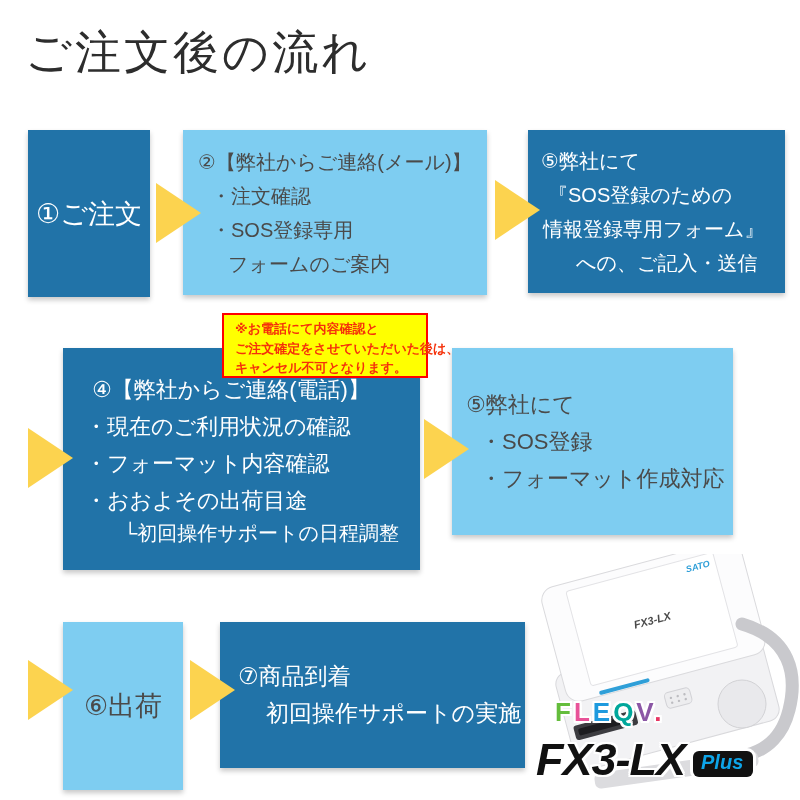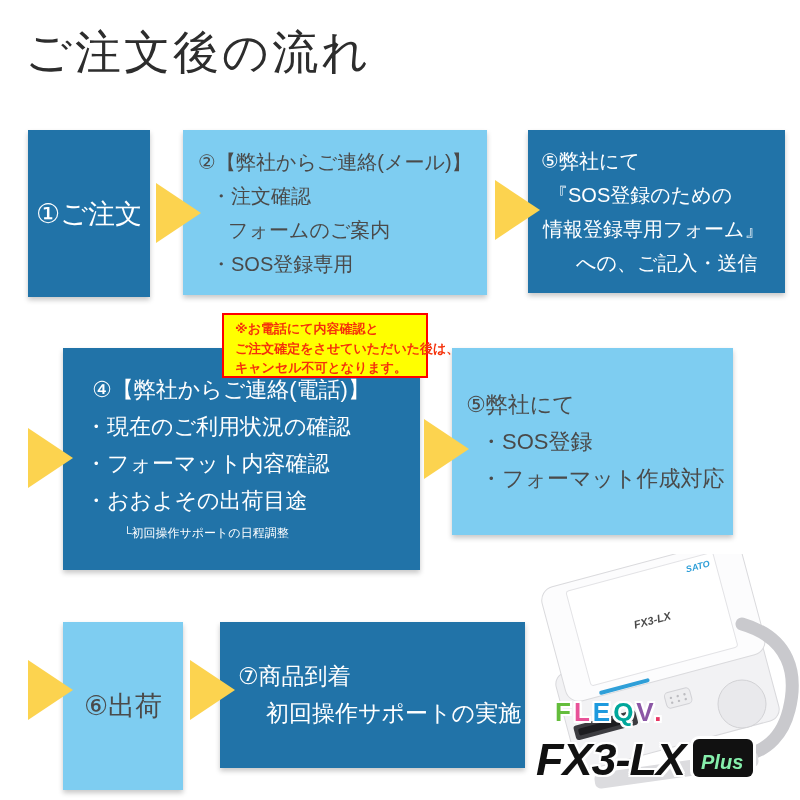--- a/index.html
+++ b/index.html
@@ -26,21 +26,21 @@
   .box1 { left:28px;  top:130px; width:122px; height:167px; align-items:center; font-size:27px; }
   .box2 { left:183px; top:130px; width:304px; height:165px; font-size:20px; line-height:34px; padding-left:15px; }
   .box3 { left:528px; top:130px; width:257px; height:163px; font-size:20px; line-height:34px; padding-left:13px; }
   .box4 { left:63px;  top:348px; width:357px; height:222px; font-size:22px; line-height:37px; padding-left:22px; }
   .box5 { left:452px; top:348px; width:281px; height:187px; font-size:22px; line-height:37px; padding-left:14px; }
   .box6 { left:63px;  top:622px; width:120px; height:168px; align-items:center; font-size:27px; }
   .box7 { left:220px; top:622px; width:305px; height:146px; font-size:23px; line-height:37px; padding-left:18px; }
 
   .b2l1,.b2l2 { margin-left:13px; } .b2l3 { margin-left:30px; }
   .b3l1 { margin-left:7px; } .b3l2 { margin-left:2px; } .b3l3 { margin-left:35px; }
-  .b4l0 { margin-left:7px; } .b4l4 { margin-left:38px; font-size:12px; line-height:28px; }
+  .b4l0 { margin-left:7px; } .b4l4 { margin-left:38px; font-size:20px; line-height:28px; }
   .b5l1,.b5l2 { margin-left:14px; }
   .b7l1 { margin-left:28px; }
 
   .arrow {
     position:absolute; width:0; height:0; z-index:3;
     border-top:30px solid transparent; border-bottom:30px solid transparent;
     border-left:45px solid var(--c-arrow-yellow,#fcd34f);
   }
   .a1 { left:156px; top:183px; }
   .a2 { left:495px; top:180px; }
@@ -70,42 +70,42 @@
     position:absolute; left:19px; top:143px; z-index:6;
     font-size:26px; font-weight:800; letter-spacing:3px; white-space:nowrap;
   }
   .model-row { position:absolute; left:0px; top:180px; z-index:6; white-space:nowrap; }
   .model {
     font-size:45px; font-style:italic; font-weight:900; letter-spacing:-1px;
     color:var(--c-model-black,#111111);
   }
   .plus-badge {
     display:inline-block; position:relative; top:-6px; margin-left:8px;
-    background:var(--c-model-black,#111111); color:#86efac;
+    background:var(--c-model-black,#111111); color:#0ea5e9;
     font-size:20px; font-weight:700; font-style:italic;
-    padding:12px 10px 3px 8px; border-radius:6px;
+    padding:0 10px 3px 8px; border-radius:6px;
     box-shadow:0 0 0 3px #ffffff;
   }
 </style>
 </head>
 <body>
 
 <div class="canvas">
 
   <h1 class="title">ご注文後の流れ</h1>
 
   <div class="box dark box1">
     <div class="line">①ご注文</div>
   </div>
   <div class="arrow a1"></div>
   <div class="box light box2">
     <div class="line b2l0">②【弊社からご連絡(メール)】</div>
     <div class="line b2l1">・注文確認</div>
+    <div class="line b2l2">・SOS登録専用</div>
     <div class="line b2l3">フォームのご案内</div>
-    <div class="line b2l2">・SOS登録専用</div>
   </div>
   <div class="arrow a2"></div>
   <div class="box dark box3">
     <div class="line b3l0">⑤弊社にて</div>
     <div class="line b3l1">『SOS登録のための</div>
     <div class="line b3l2">情報登録専用フォーム』</div>
     <div class="line b3l3">への、ご記入・送信</div>
   </div>
 
   <div class="note">

